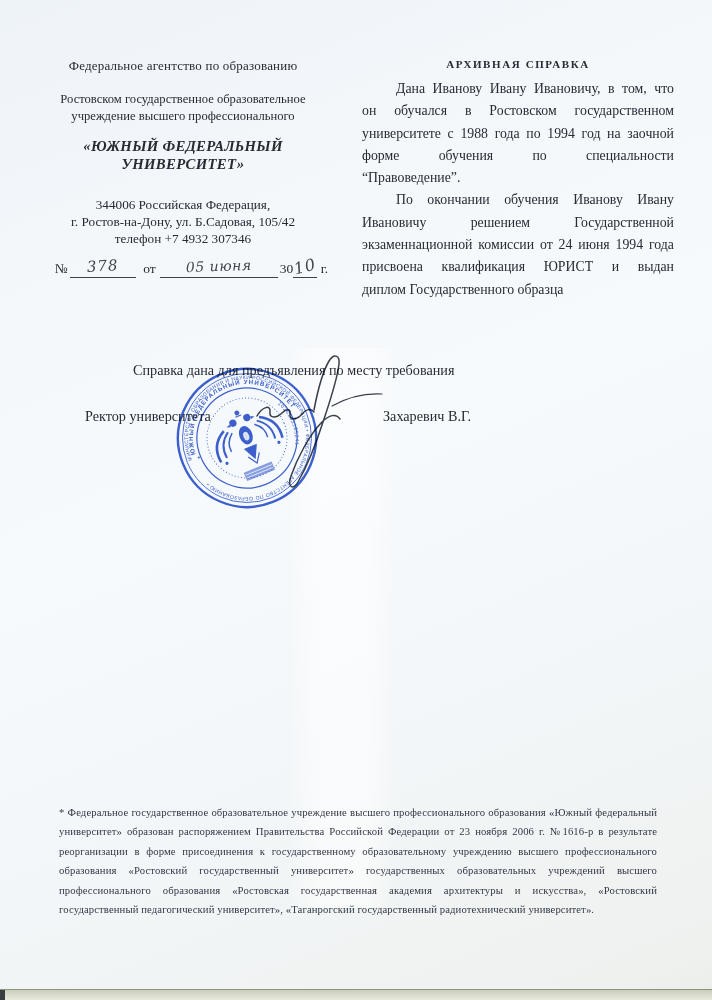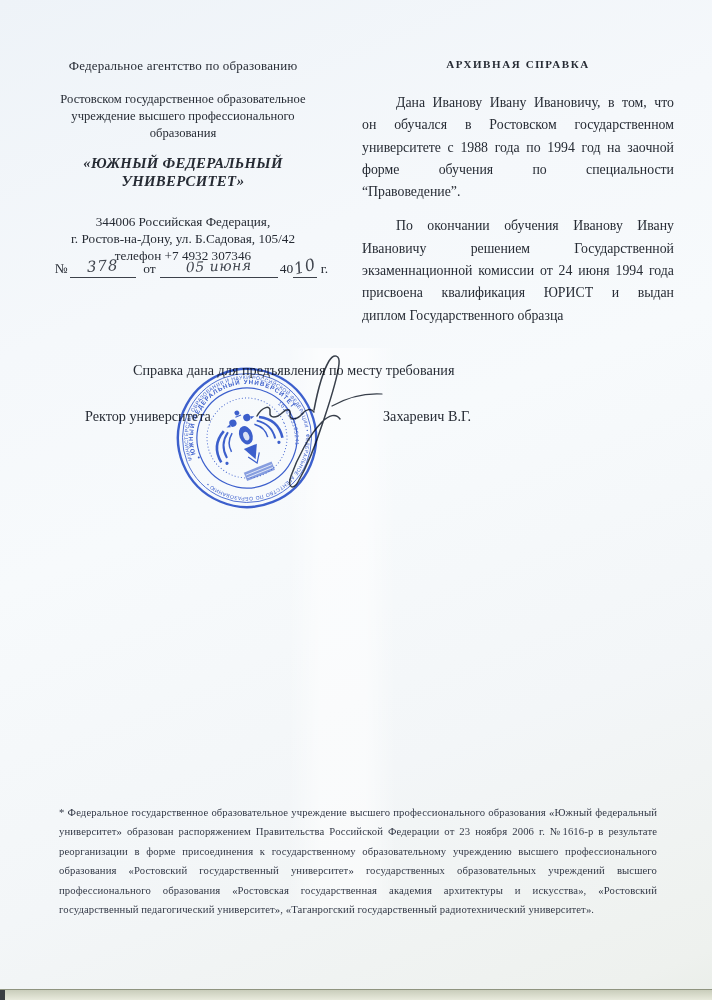--- a/index.html
+++ b/index.html
@@ -38,22 +38,22 @@
   .hand{
     display:inline-block;font-family:"DejaVu Serif",serif;font-style:italic;
     color:#41464f;transform:rotate(-4deg) translateY(-2px);font-size:15px;letter-spacing:1px;
   }
   .hand.date-hand{transform:rotate(-2deg) translateY(-2px);font-size:14px;letter-spacing:.5px;}
   .hand.yr-hand{transform:rotate(-14deg) translateY(-1px);font-size:16px;}
 
   
   .right-col{position:absolute;left:362px;top:58px;width:312px;}
   .cert-title{text-align:center;font-weight:bold;font-size:11px;letter-spacing:1.6px;}
-  .para{margin-top:22px;font-size:13.8px;line-height:22.3px;}
-  .para.p2{margin-top:12px;font-family:Liberation Serif, serif;}
+  .para{margin-top:8px;font-size:13.8px;line-height:22.3px;}
+  .para.p2{margin-top:0;font-family:Liberation Serif, serif;}
   .para .ln{text-align:justify;text-align-last:justify;}
   .para .ln:first-child{text-indent:34px;}
   .para .ln:last-child{text-align-last:left;}
 
   
   .purpose{position:absolute;left:133px;top:362px;font-size:14.2px;}
   .signer-title{position:absolute;left:85px;top:408px;font-size:14.2px;}
   .signer-name{position:absolute;left:383px;top:408px;font-size:14.2px;}
 
   
@@ -70,36 +70,35 @@
 
 <div class="page">
 
   <div class="scan-band"></div>
 
   <div class="letterhead">
     <div class="agency">Федеральное агентство по образованию</div>
     <div class="org-lines">
         <div>Ростовском государственное образовательное</div>
         <div>учреждение высшего профессионального</div>
-        <div>образования</div>
       </div>
     <div class="uni-name">
         <div>«ЮЖНЫЙ ФЕДЕРАЛЬНЫЙ</div>
         <div>УНИВЕРСИТЕТ»</div>
       </div>
     <div class="address">
         <div>344006 Российская Федерация,</div>
         <div>г. Ростов-на-Дону, ул. Б.Садовая, 105/42</div>
         <div>телефон +7 4932 307346</div>
       </div>
   </div>
 
   <div class="ref-row">
     <span>№</span><span class="blank num"><span class="hand">378</span></span>
-    <span>от</span><span class="blank date"><span class="hand date-hand">05 июня</span></span><span>40</span><span class="blank yr"><span class="hand yr-hand">10</span></span>
+    <span>от</span><span class="blank date"><span class="hand date-hand">05 июня</span></span><span>30</span><span class="blank yr"><span class="hand yr-hand">10</span></span>
     <span>г.</span>
   </div>
 
   <div class="right-col">
     <div class="cert-title">АРХИВНАЯ СПРАВКА</div>
     <div class="para p1">
         <div class="ln">Дана Иванову Ивану Ивановичу, в том, что</div>
         <div class="ln">он обучался в Ростовском государственном</div>
         <div class="ln">университете с 1988 года по 1994 год на заочной</div>
         <div class="ln">форме обучения по специальности</div>

